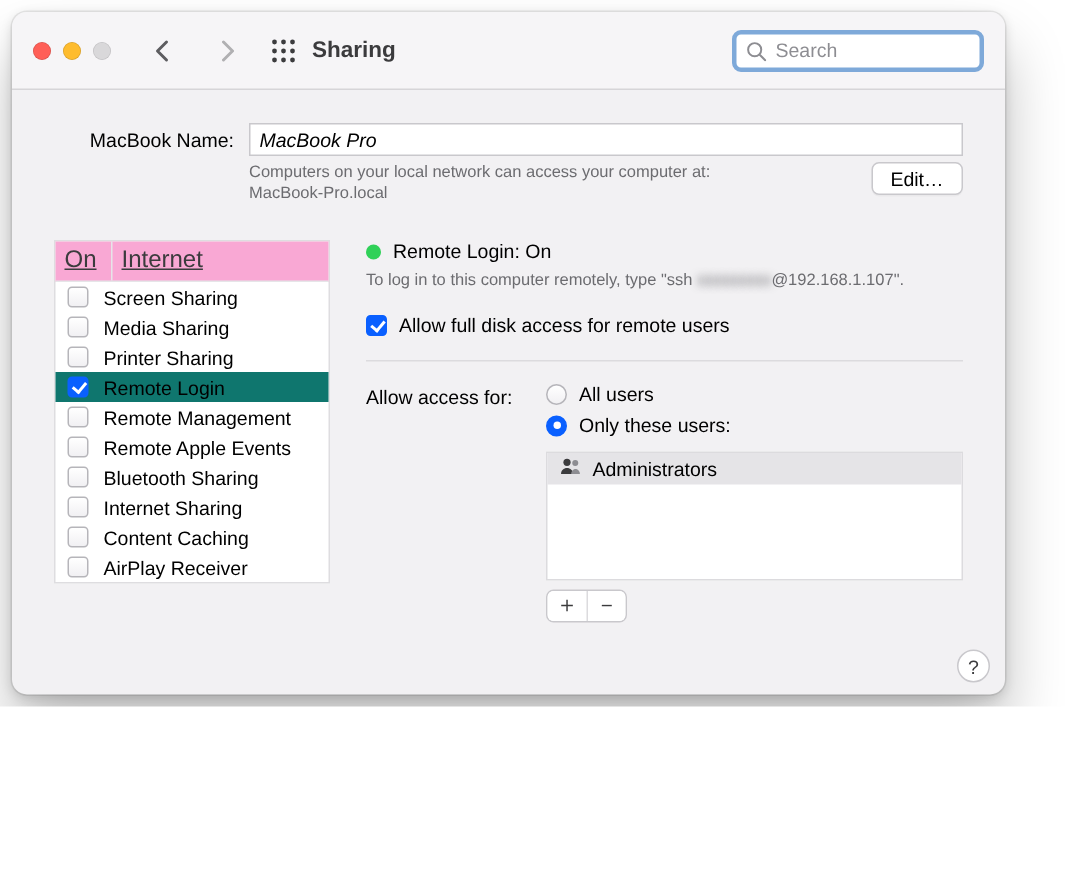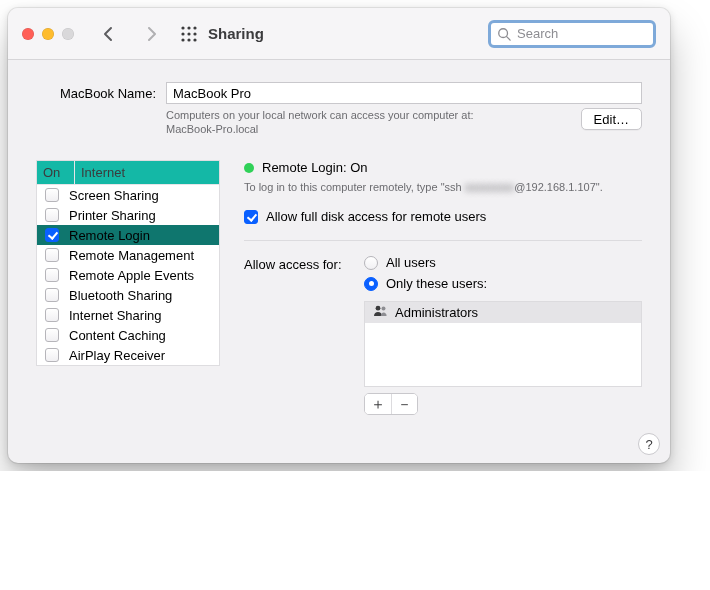--- a/index.html
+++ b/index.html
@@ -49,40 +49,41 @@
   .search input { border: none; outline: none; font-size: 13px; width: 100%; background: transparent; color:#333;}
   .search input::placeholder { color:#8d8d92; }
   .search-icon svg { display:block; }
 
   .content { padding: 16px 28px 24px 28px; }
 
   .namerow { display:flex; align-items:center; gap: 10px; margin: 6px 0 4px 0; }
   .namerow-label { text-align:right; width: 120px; color:#000; }
   .nameinput {
     flex:1; height: 22px; background:#fff; border:1px solid #c9c8cc;
-    border-radius:0; padding: 2px 6px; font-size:13px; outline:none;
+    border-radius:0; padding: 2px 6px; font-size:13px; outline:none;font-style:italic;
   }
   .subrow { display:flex; align-items:flex-start; margin: 4px 0 0 0;}
   .subrow-text { margin-left: 130px; font-size: 11px; color:#6c6c70; line-height: 14px; flex:1; padding-right: 10px;}
   .edit-btn {
     height: 22px; padding: 0 12px; background:#fff; border:1px solid #c9c8cc;
     border-radius: 5px; font-size: 13px; cursor:default;
     box-shadow: 0 1px 0 rgba(0,0,0,0.03);
   }
 
   .split { display:flex; gap: 24px; margin-top: 24px; align-items: flex-start;}
 
   .services {
     width: 200px; background:#fff;
     border: 1px solid #dedde0;
   }
   .services-header {
-    display:flex; font-size: 13px; color:#3b3b3d;
+    display:flex; font-size: 16px; color:#3b3b3d;
     border-bottom: 1px solid #e6e5e8;
-    background: #14b8a6;
+    background: #f9a8d4;
+    text-decoration: underline;
   }
   .services-header .h-on {
     width: 38px; padding: 4px 6px; border-right: 1px solid #e6e5e8;
   }
   .services-header .h-svc {
     flex:1; padding: 4px 6px;
   }
   .svc-row {
     display:flex; align-items:center; height: 20px;
     padding: 0 6px 0 8px;
@@ -241,20 +242,24 @@
     <div class="split">
       <div class="services">
         <div class="services-header">
           <div class="h-on">On</div>
           <div class="h-svc">Internet</div>
         </div>
         <div id="services-body">
               <div class="svc-row">
                 <input type="checkbox" style="">
                 <span class="label">Screen Sharing</span>
+              </div>
+              <div class="svc-row">
+                <input type="checkbox" style="">
+                <span class="label">Media Sharing</span>
               </div>
               <div class="svc-row">
                 <input type="checkbox" style="">
                 <span class="label">Printer Sharing</span>
               </div>
               <div class="svc-row selected">
                 <input type="checkbox" checked="" style="">
                 <span class="label">Remote Login</span>
               </div>
               <div class="svc-row">

